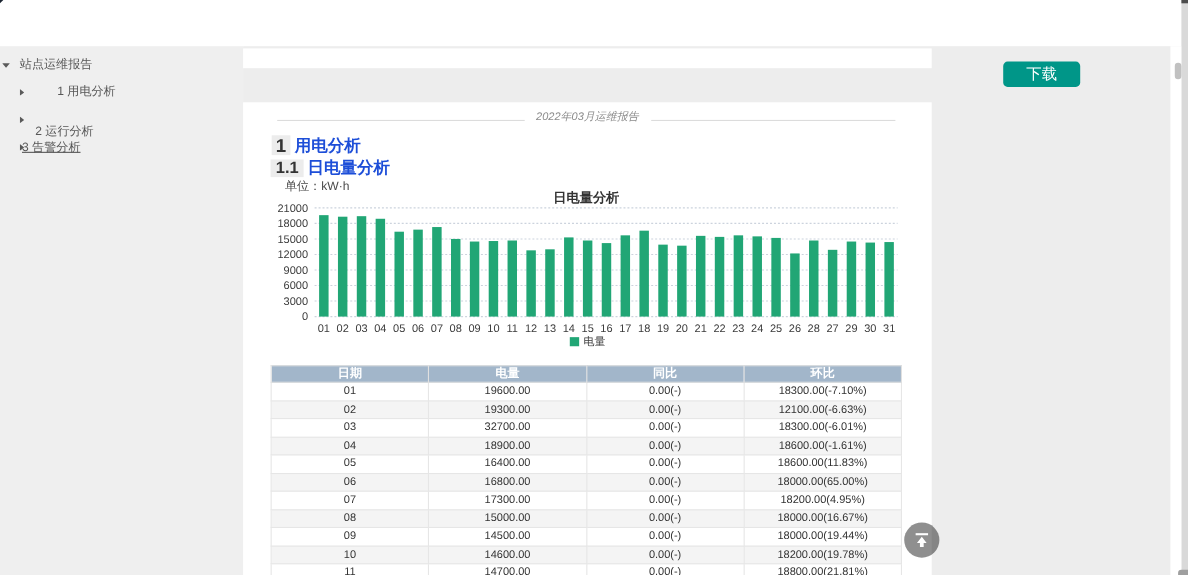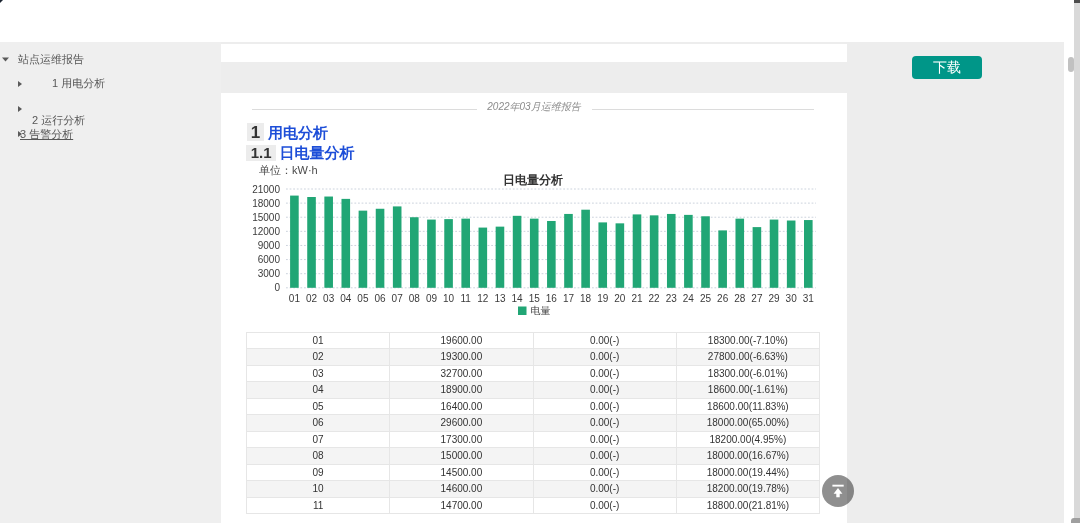--- a/index.html
+++ b/index.html
@@ -172,31 +172,37 @@
         <rect x="565.87" y="50.52" width="8.6" height="67.28" fill="#21a675"></rect>
         <text x="570.17" y="131.5" text-anchor="middle" font-size="10" fill="#3b3b3b">30</text>
         <rect x="583" y="50.05" width="8.6" height="67.75" fill="#21a675"></rect>
         <text x="587.3" y="131.5" text-anchor="middle" font-size="10" fill="#3b3b3b">31</text>
         <rect x="297" y="136.5" width="8.5" height="8.5" fill="#21a675"></rect>
         <text x="309.5" y="144" font-size="10" fill="#3b3b3b">电量</text>
       </svg>
 
       <table class="rep">
         <tbody>
+            <tr>
+              <th>日期</th>
+              <th>电量</th>
+              <th>同比</th>
+              <th>环比</th>
+            </tr>
         <tr>
               <td>01</td>
               <td>19600.00</td>
               <td>0.00(-)</td>
               <td>18300.00(-7.10%)</td>
             </tr>
         <tr class="alt">
               <td>02</td>
               <td>19300.00</td>
               <td>0.00(-)</td>
-              <td>27800.00(-6.63%)</td>
+              <td>12100.00(-6.63%)</td>
             </tr>
         <tr>
               <td>03</td>
               <td>32700.00</td>
               <td>0.00(-)</td>
               <td>18300.00(-6.01%)</td>
             </tr>
         <tr class="alt">
               <td>04</td>
               <td>18900.00</td>
@@ -204,21 +210,21 @@
               <td>18600.00(-1.61%)</td>
             </tr>
         <tr>
               <td>05</td>
               <td>16400.00</td>
               <td>0.00(-)</td>
               <td>18600.00(11.83%)</td>
             </tr>
         <tr class="alt">
               <td>06</td>
-              <td>29600.00</td>
+              <td>16800.00</td>
               <td>0.00(-)</td>
               <td>18000.00(65.00%)</td>
             </tr>
         <tr>
               <td>07</td>
               <td>17300.00</td>
               <td>0.00(-)</td>
               <td>18200.00(4.95%)</td>
             </tr>
         <tr class="alt">

